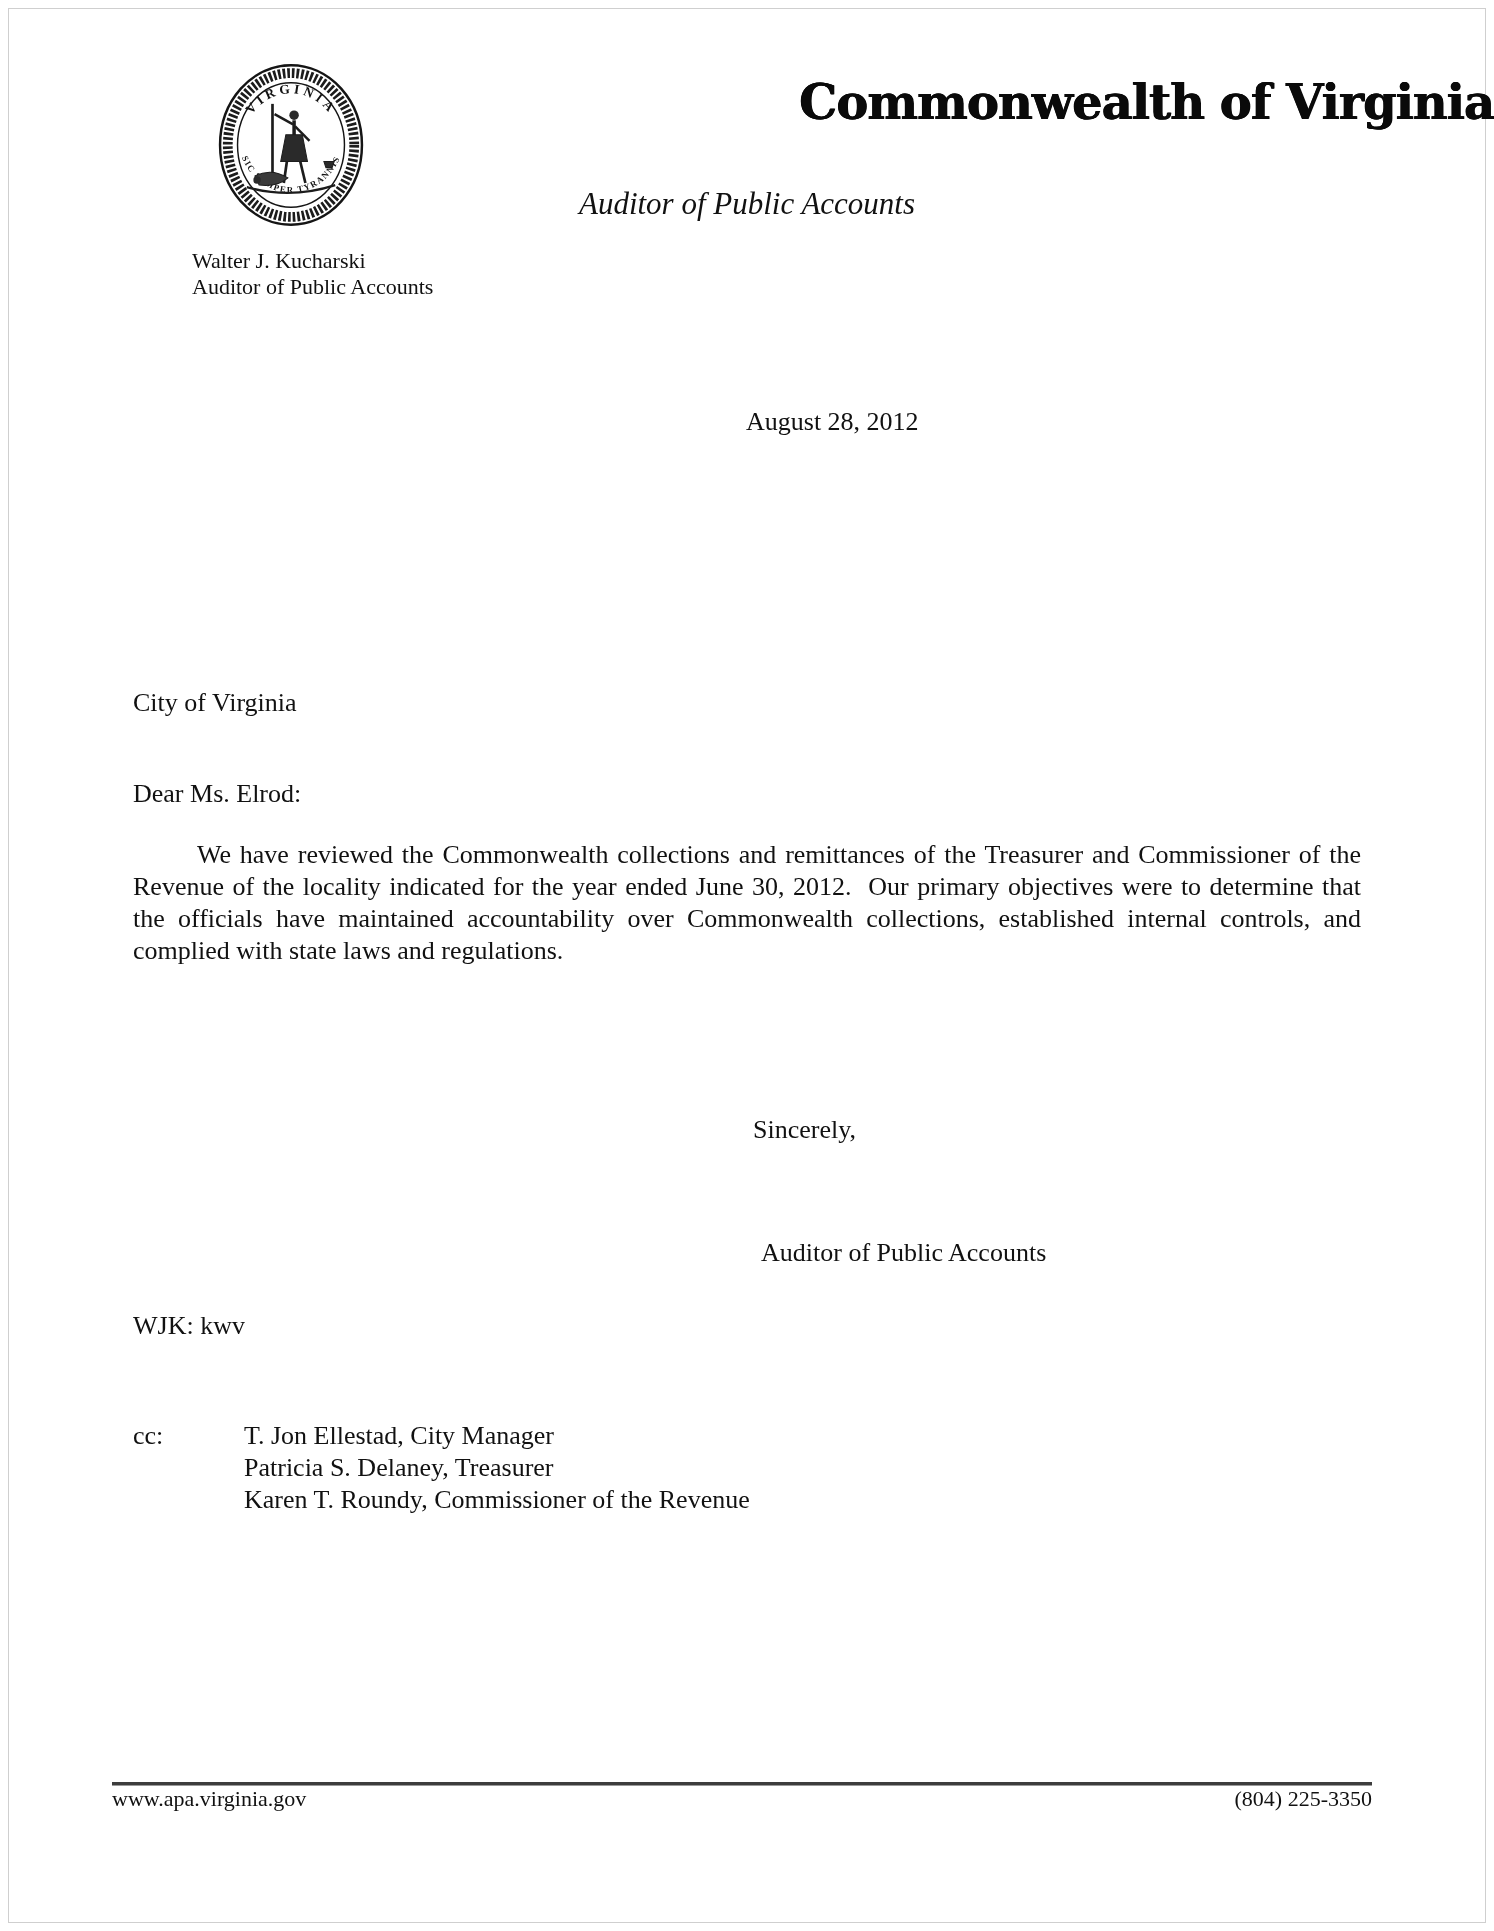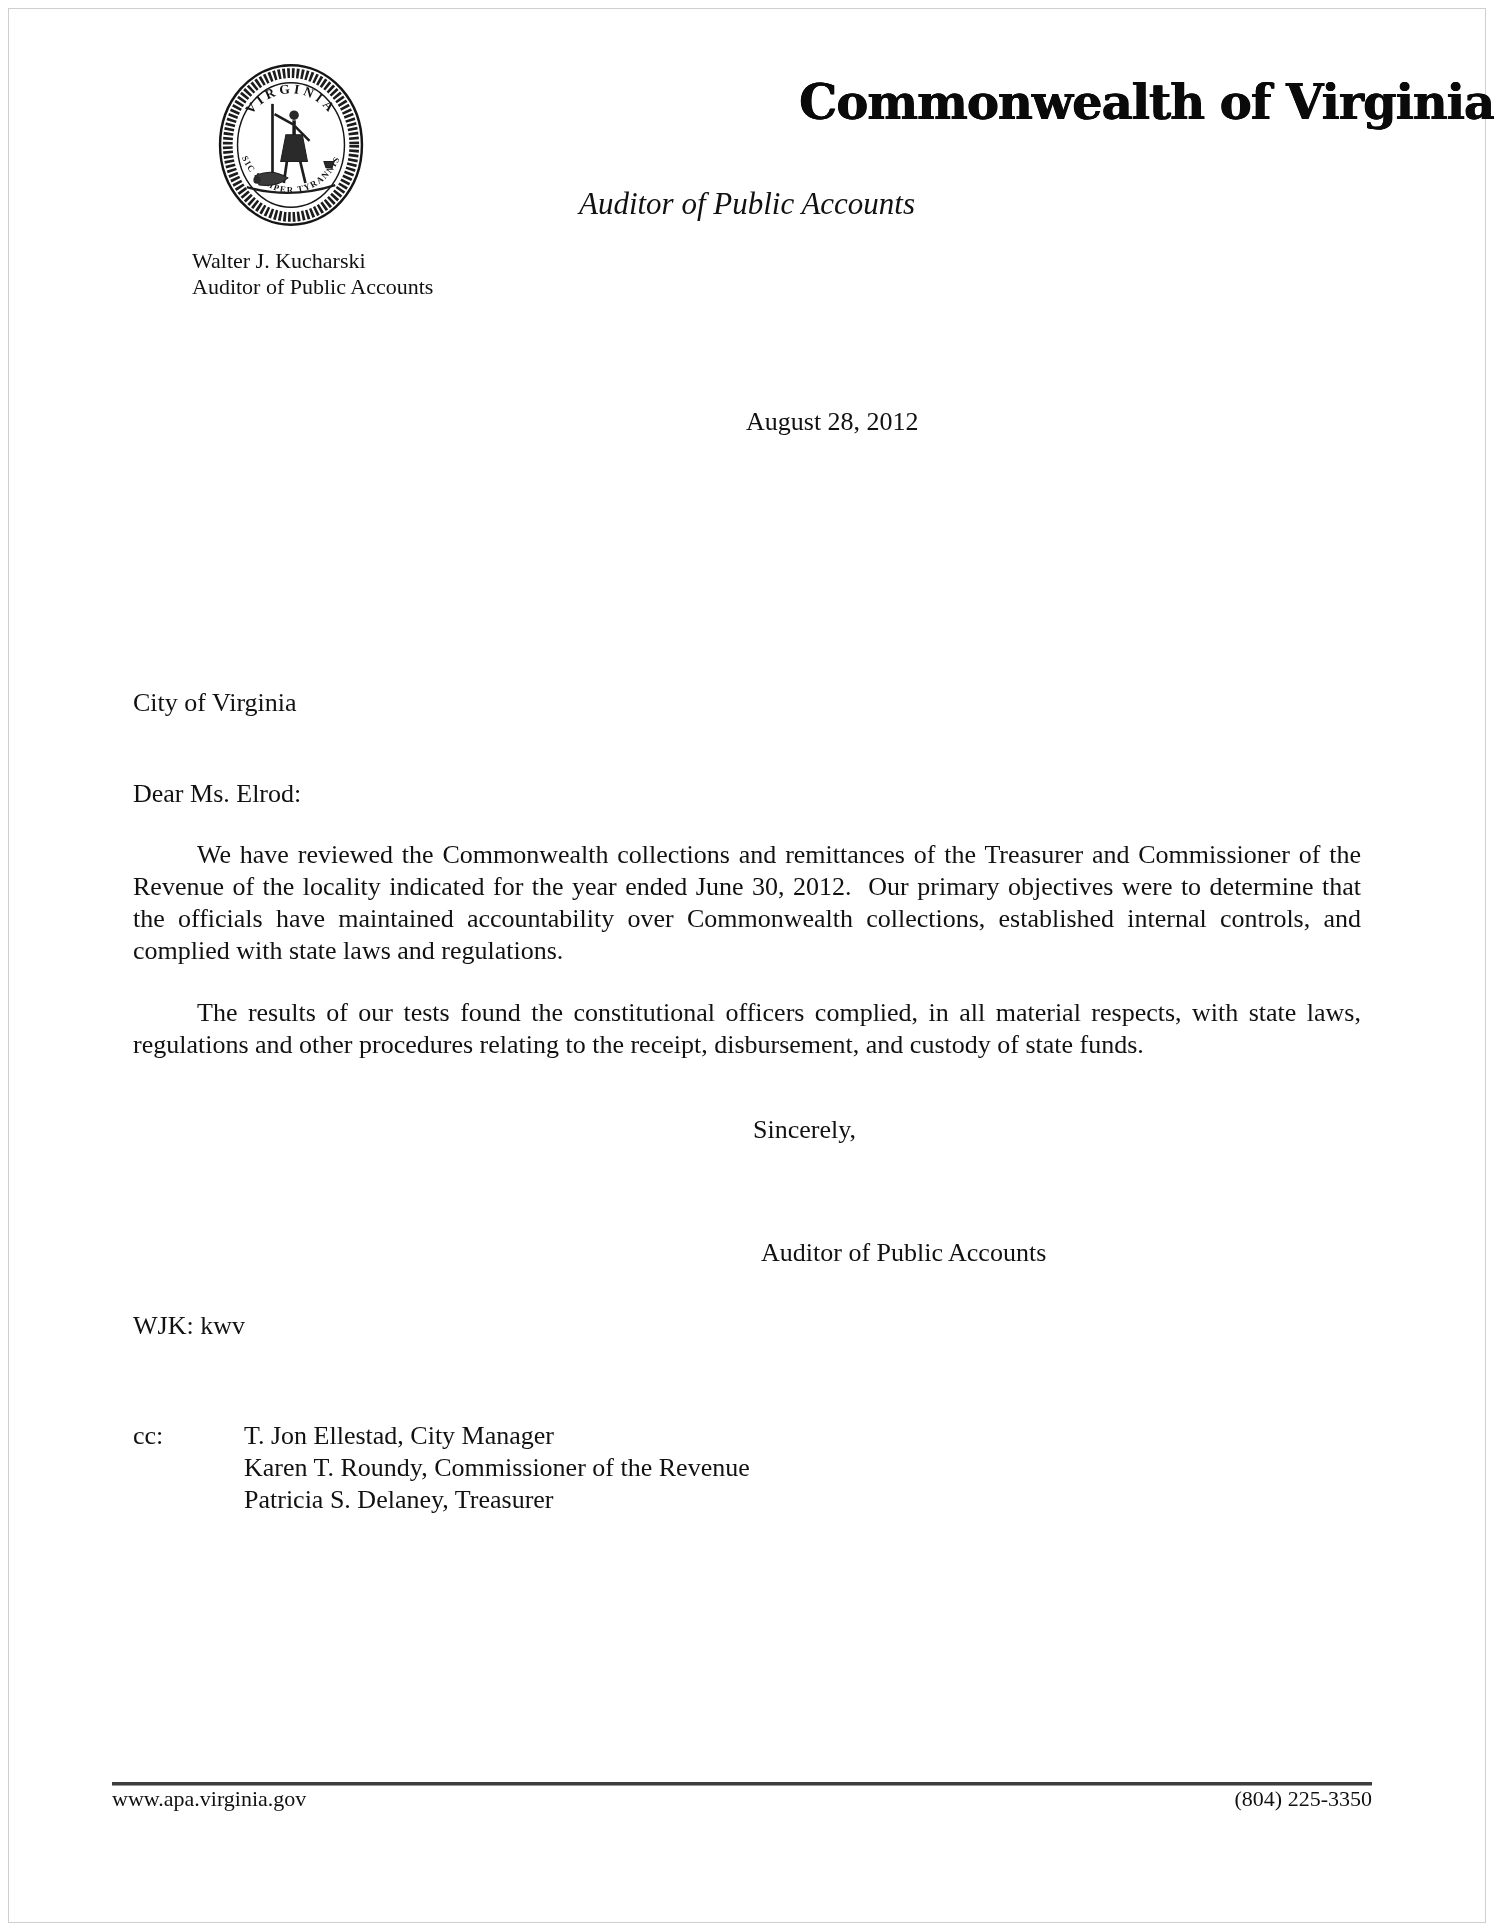--- a/index.html
+++ b/index.html
@@ -133,33 +133,32 @@
 
 
   <div class="abs date-line">August 28, 2012</div>
 
 
   <div class="abs re-line">City of Virginia</div>
 
   <div class="abs salutation">Dear Ms. Elrod:</div>
 
   <p class="abs body-par par-1">We have reviewed the Commonwealth collections and remittances of the Treasurer and Commissioner of the Revenue of the locality indicated for the year ended June 30, 2012.&nbsp; Our primary objectives were to determine that the officials have maintained accountability over Commonwealth collections, established internal controls, and complied with state laws and regulations.</p>
-  <p class="abs body-par par-2">The results of our tests found the constitutional officers complied, in all material respects, with state laws, regulations and other procedures relating to the receipt, disbursement, and custody of state funds.</p>
 
   <div class="abs closing">Sincerely,</div>
   <div class="abs sig-title">Auditor of Public Accounts</div>
 
   <div class="abs initials">WJK: kwv</div>
 
   <div class="abs cc-block">
     <div class="cc-label">cc:</div>
     <div class="cc-names">
       <div>T. Jon Ellestad, City Manager</div>
+      <div>Patricia S. Delaney, Treasurer</div>
       <div>Karen T. Roundy, Commissioner of the Revenue</div>
-      <div>Patricia S. Delaney, Treasurer</div>
     </div>
   </div>
 
   <div class="abs footer">
     <div class="footer-rule"></div>
     <div class="footer-row">
       <span>www.apa.virginia.gov</span>
       <span>(804) 225-3350</span>
     </div>
   </div>

